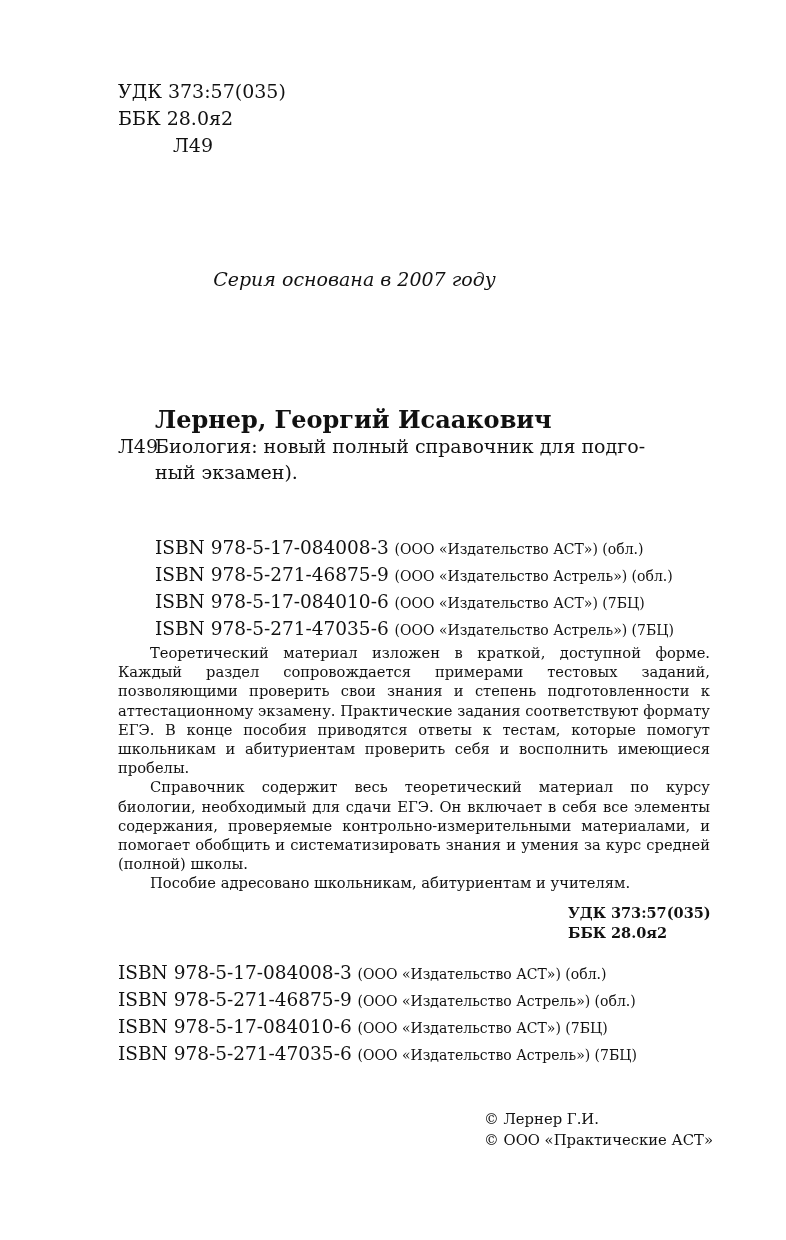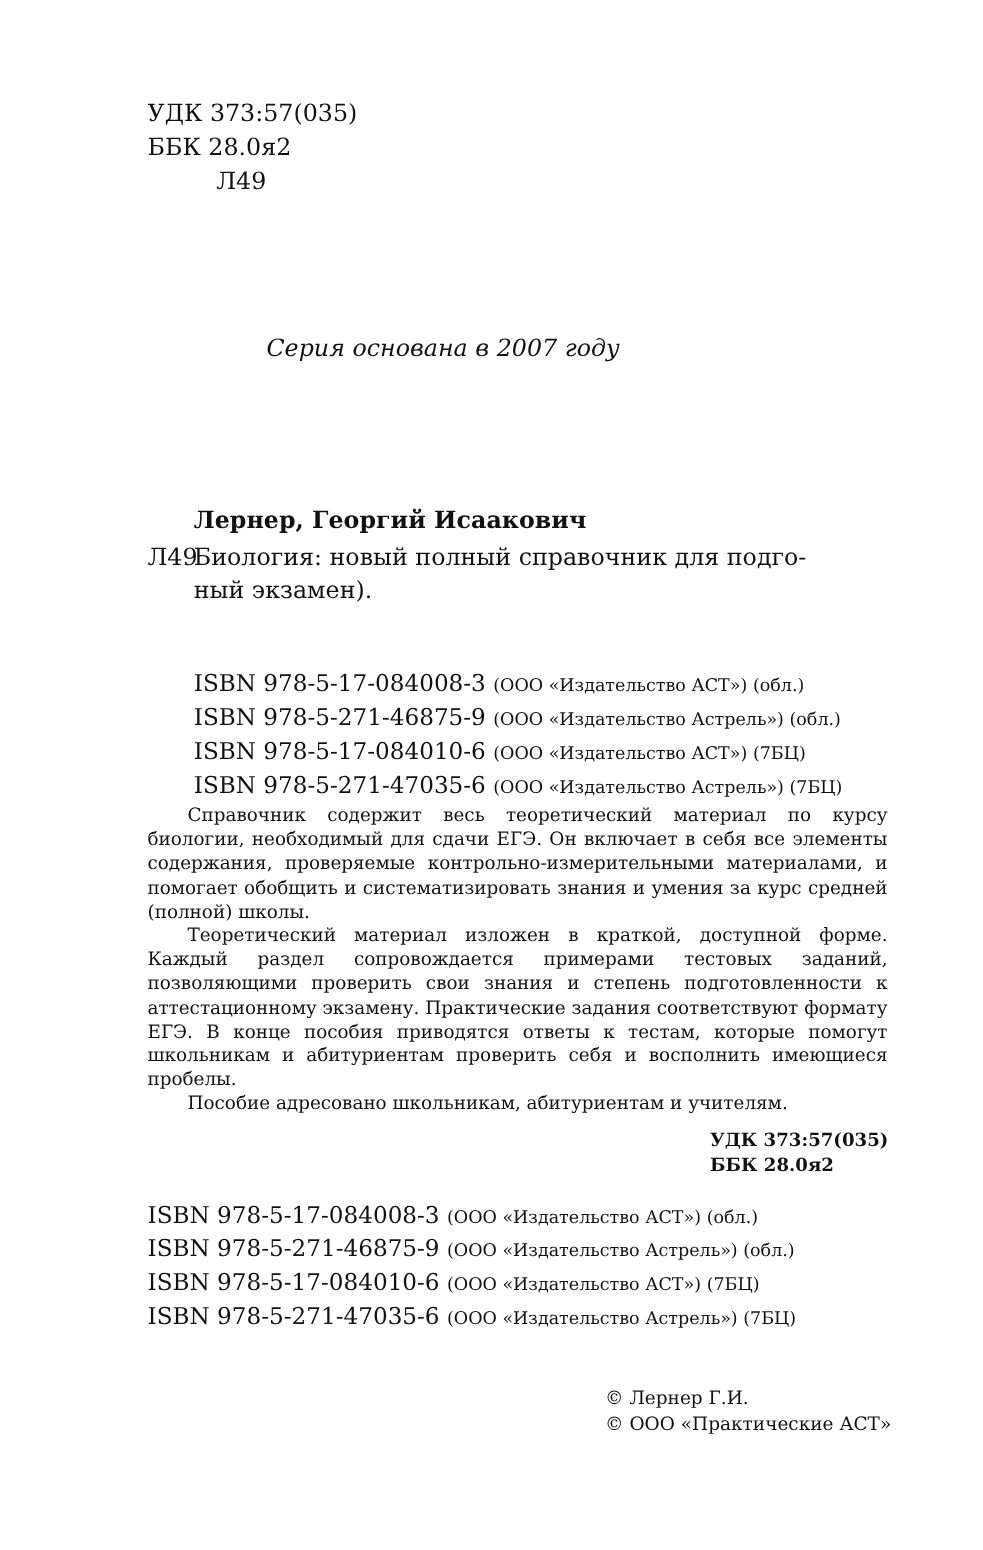--- a/index.html
+++ b/index.html
@@ -5,21 +5,21 @@
   html, body { margin: 0; padding: 0; background: #ffffff; }
   body {
     width: 786px; height: 1240px; position: relative; overflow: hidden;
     font-family: "DejaVu Serif", "Liberation Serif", serif;
     color: #111111;
   }
   .abs { position: absolute; }
   .classif { left: 118px; top: 78px; font-size: 19px; line-height: 27px; }
   .classif .l49 { padding-left: 55px; }
   .series { left: 0; width: 709px; top: 268px; text-align: center; font-style: italic; font-size: 19px; }
-  .author { left: 155px; top: 405px; font-size: 19px; font-weight: bold; }
+  .author { left: 155px; top: 405px; font-size: 24px; font-weight: bold; }
   .catalog { left: 118px; top: 433px; width: 605px; font-size: 19px; line-height: 26px; }
   .catalog .code { position: absolute; left: 0; top: 0; }
   .catalog .entry { margin-left: 37px; text-indent: 0; text-align: justify; }
   .isbn-block { font-size: 18.5px; line-height: 25px; }
   .isbn-block .pub { font-size: 14px; }
   .isbn1 { left: 155px; top: 535px; }
   .abstract { left: 118px; top: 643px; width: 592px; font-size: 14.7px; line-height: 19.2px; text-align: justify; }
   .abstract p { margin: 0; text-indent: 32px; }
   .udk2 { left: 568px; top: 903px; font-size: 14.5px; font-weight: bold; line-height: 20px; }
   .isbn2 { left: 118px; top: 960px; }
@@ -47,22 +47,22 @@
 </div>
 
 <div class="abs isbn-block isbn1">
   <div><span>ISBN 978-5-17-084008-3</span> <span class="pub">(ООО «Издательство АСТ») (обл.)</span></div>
   <div><span>ISBN 978-5-271-46875-9</span> <span class="pub">(ООО «Издательство Астрель») (обл.)</span></div>
   <div><span>ISBN 978-5-17-084010-6</span> <span class="pub">(ООО «Издательство АСТ») (7БЦ)</span></div>
   <div><span>ISBN 978-5-271-47035-6</span> <span class="pub">(ООО «Издательство Астрель») (7БЦ)</span></div>
 </div>
 
 <div class="abs abstract">
+  <p>Теоретический материал изложен в краткой, доступной форме. Каждый раздел сопровождается примерами тестовых заданий, позволяющими проверить свои знания и степень подготовленности к аттестационному экзамену. Практические задания соответствуют формату ЕГЭ. В конце пособия приводятся ответы к тестам, которые помогут школьникам и абитуриентам проверить себя и восполнить имеющиеся пробелы.</p>
   <p>Справочник содержит весь теоретический материал по курсу биологии, необходимый для сдачи ЕГЭ. Он включает в себя все элементы содержания, проверяемые контрольно-измерительными материалами, и помогает обобщить и систематизировать знания и умения за курс средней (полной) школы.</p>
-  <p>Теоретический материал изложен в краткой, доступной форме. Каждый раздел сопровождается примерами тестовых заданий, позволяющими проверить свои знания и степень подготовленности к аттестационному экзамену. Практические задания соответствуют формату ЕГЭ. В конце пособия приводятся ответы к тестам, которые помогут школьникам и абитуриентам проверить себя и восполнить имеющиеся пробелы.</p>
   <p>Пособие адресовано школьникам, абитуриентам и учителям.</p>
 </div>
 
 <div class="abs udk2">
   <div>УДК 373:57(035)</div>
   <div>ББК 28.0я2</div>
 </div>
 
 <div class="abs isbn-block isbn2">
   <div><span>ISBN 978-5-17-084008-3</span> <span class="pub">(ООО «Издательство АСТ») (обл.)</span></div>

